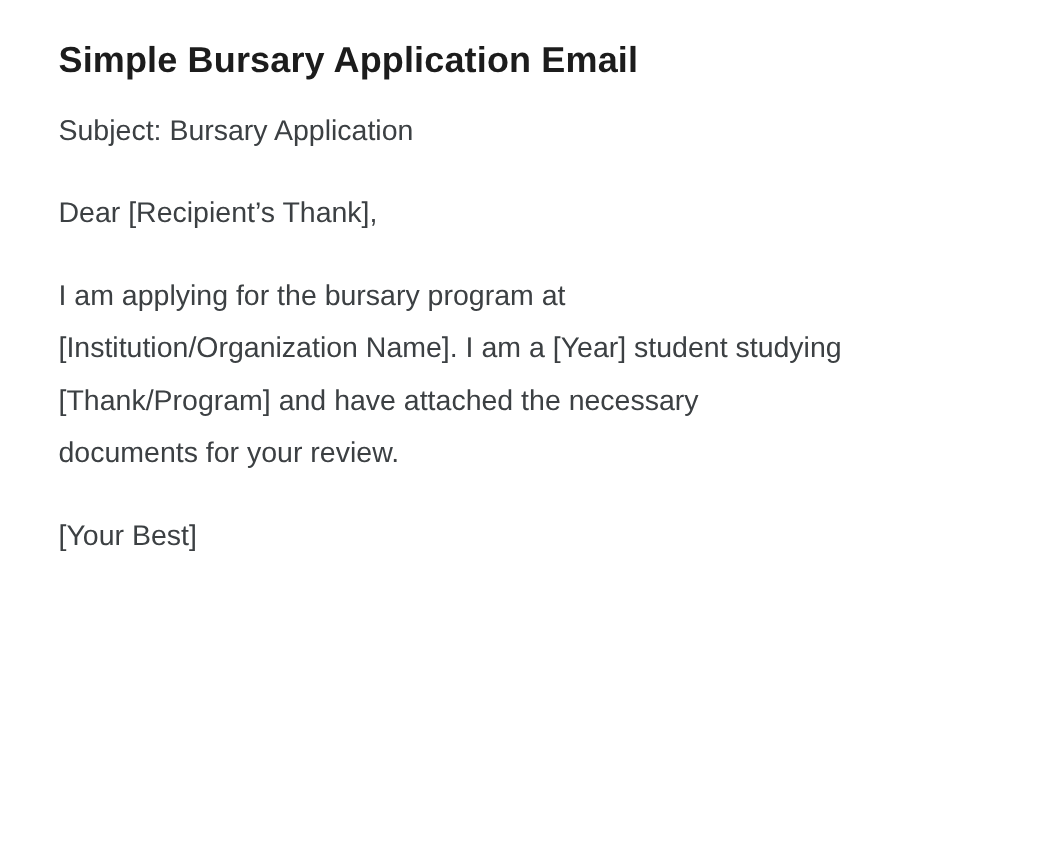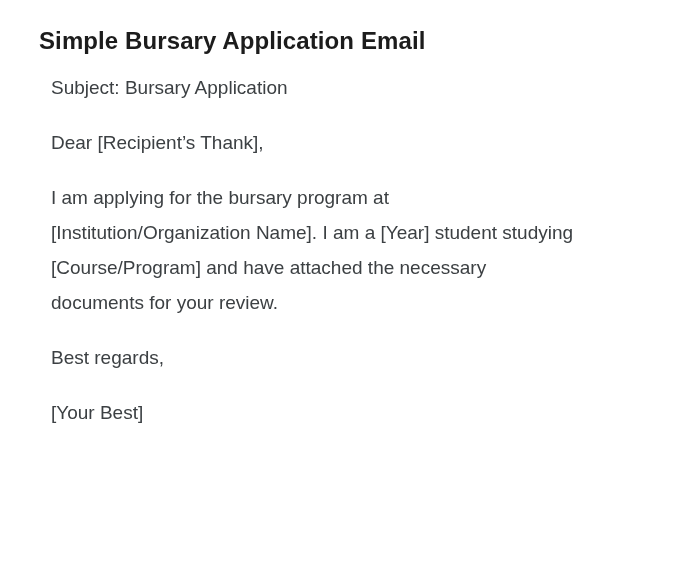--- a/index.html
+++ b/index.html
@@ -21,41 +21,40 @@
   }
   .doc-title {
     margin: 0 0 14px 0;
     font-size: 24px;
     line-height: 30px;
     font-weight: 700;
     color: #1c1c1c;
     letter-spacing: 0.1px;
   }
   .doc p {
-    margin: 0 0 20px 12px;
+    margin: 0 0 20px 0;
     font-size: 19px;
     line-height: 35px;
     font-weight: 400;
     color: #3c4043;
     white-space: pre-line;
     max-width: 620px;
   }
 </style>
 </head>
 <body>
 
 <div class="doc">
   <h1 class="doc-title">Simple Bursary Application Email</h1>
 
   <p>Subject: Bursary Application</p>
 
   <p>Dear [Recipient’s Thank],</p>
 
   <p>I am applying for the bursary program at
 [Institution/Organization Name]. I am a [Year] student studying
-[Course/Program] and have attached the necessary
+[Thank/Program] and have attached the necessary
 documents for your review.</p>
 
 
-  <p>Best regards,</p>
 
   <p>[Your Best]</p>
 </div>
 
 </body></html>

